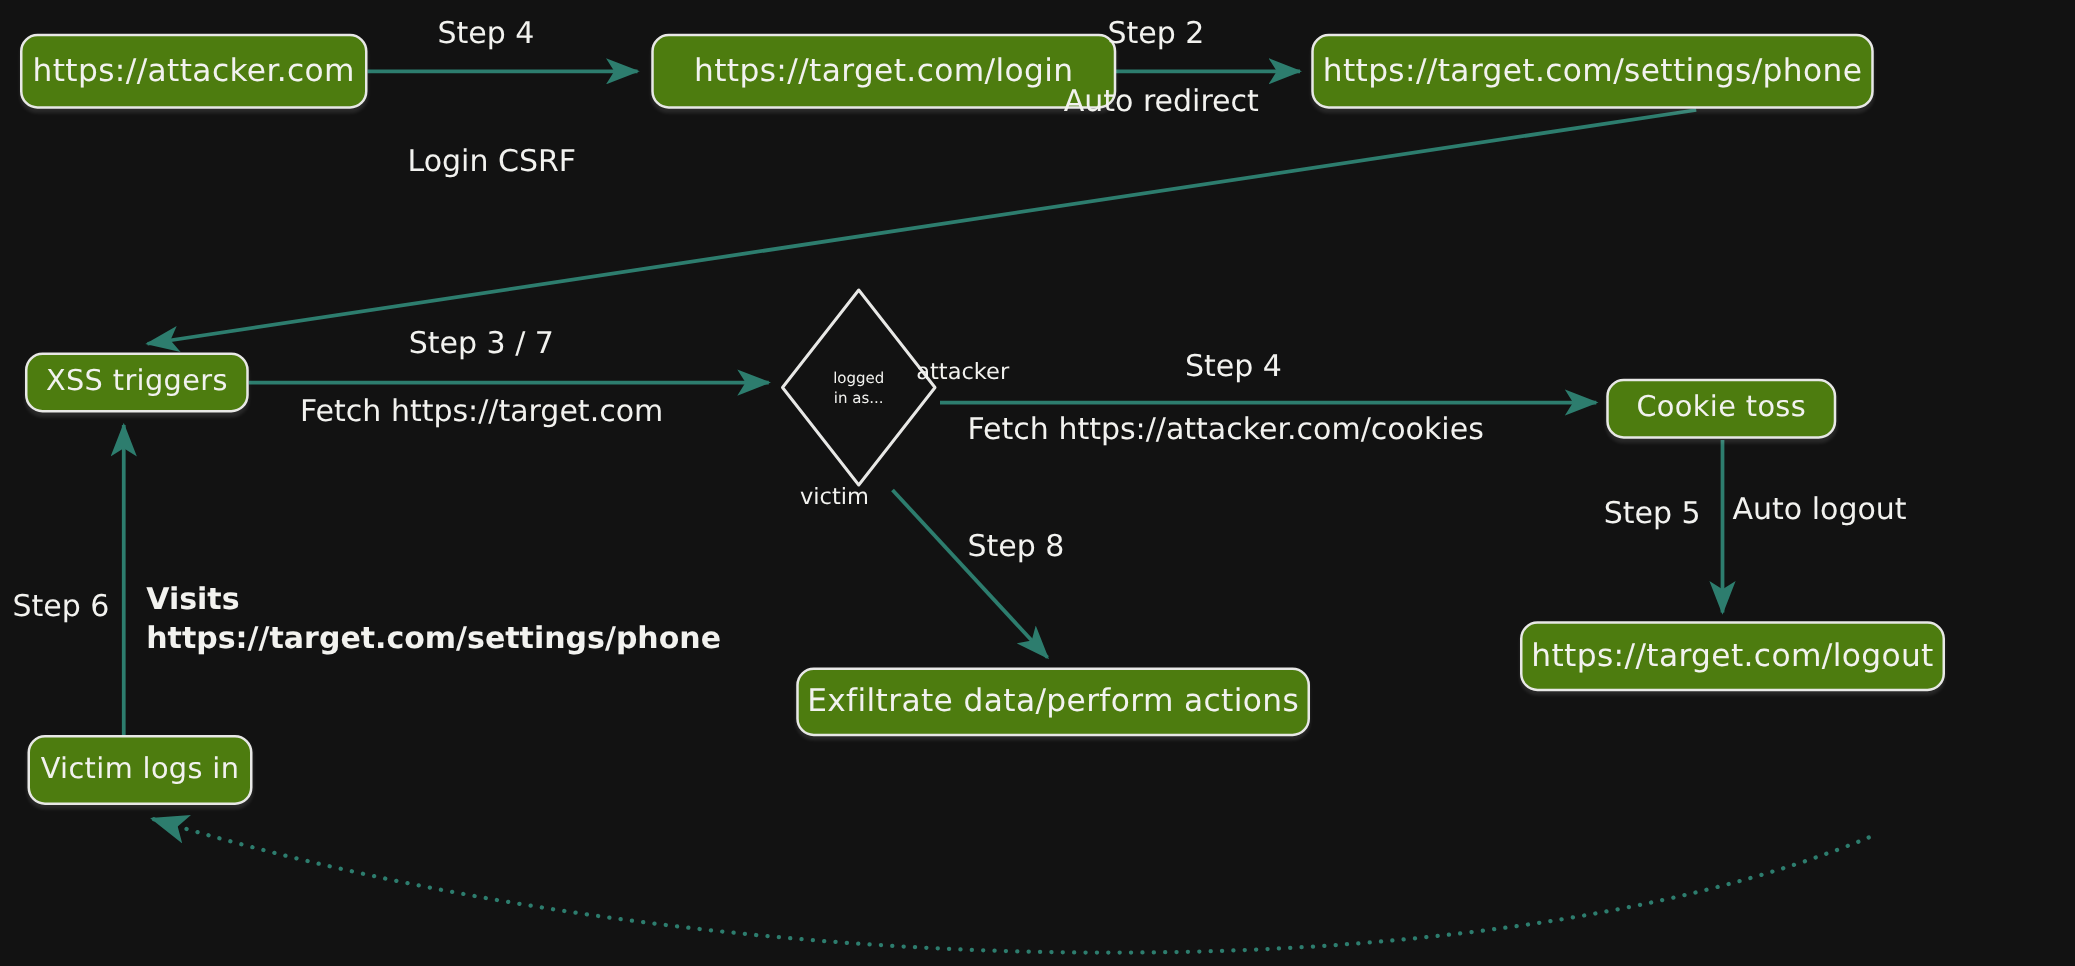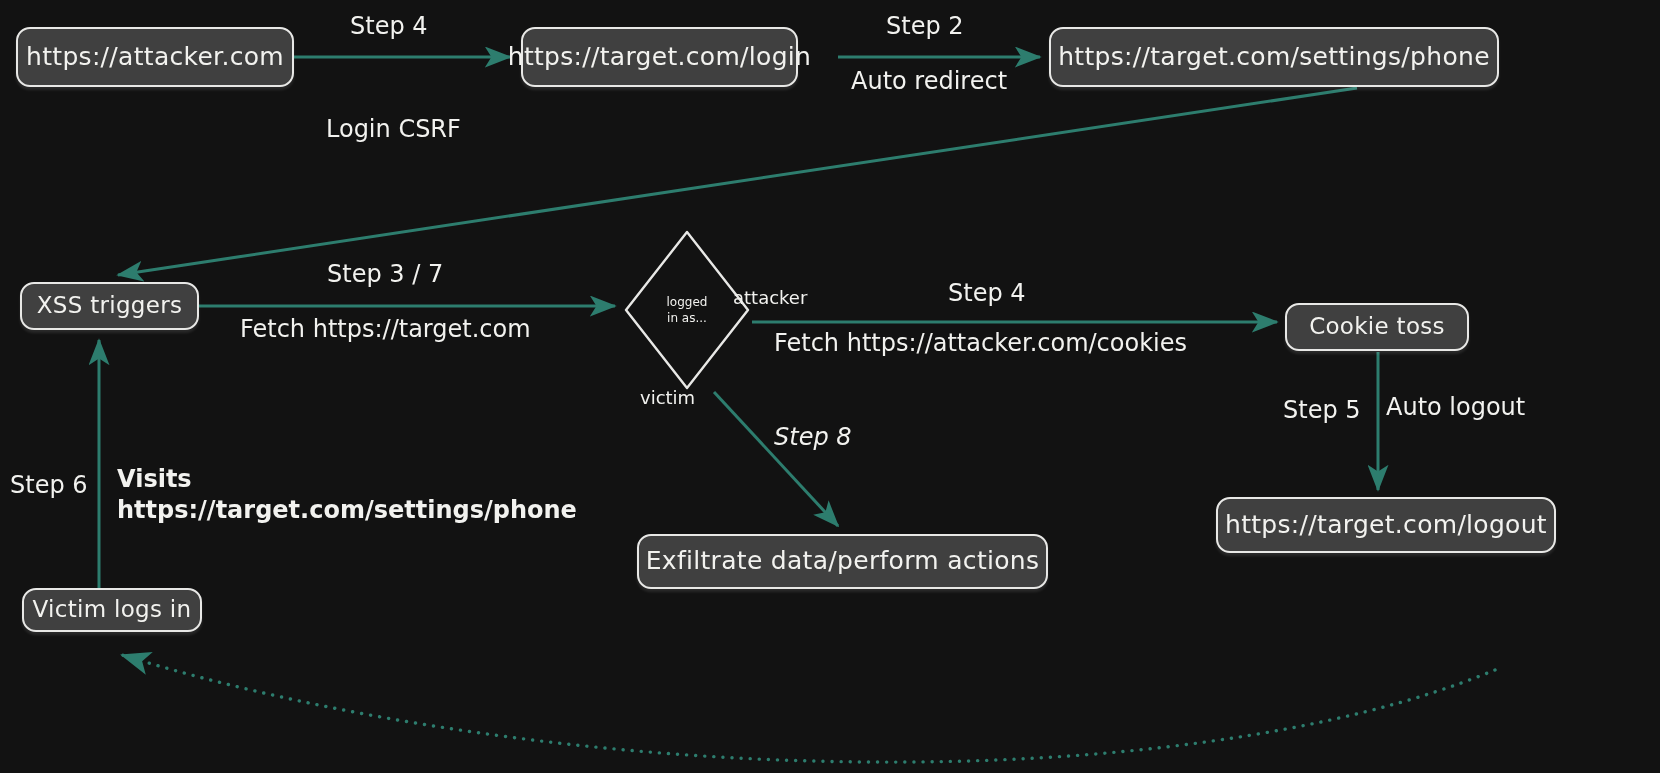--- a/index.html
+++ b/index.html
@@ -27,21 +27,21 @@
     width: 1660px;
     height: 773px;
     overflow: visible;
   }
   
   .node {
     position: absolute;
     box-sizing: border-box;
     border: 2.2px solid #e8e8e6;
     border-radius: 14px;
-    background: #404040;
+    background: #4d7c0f;
     color: #f2f2ef;
     display: flex;
     align-items: center;
     justify-content: center;
     white-space: nowrap;
     font-family: "DejaVu Sans", sans-serif;
     font-size: 25px;
     letter-spacing: 0.3px;
     box-shadow: 0 3px 3px rgba(255,255,255,0.10);
     z-index: 3;
@@ -127,21 +127,21 @@
 
     <line x1="99" y1="588" x2="99" y2="340" stroke="#2d7d6e" stroke-width="3" marker-end="url(#arrowhead)"></line>
 
     <path d="M 1495 670 C 1180 800, 560 790, 122 655" fill="none" stroke="#2d7d6e" stroke-width="3.4" stroke-linecap="round" stroke-dasharray="0.1 9" marker-end="url(#arrowhead-dot)"></path>
   </svg>
 
   <div class="node" style="left:16px; top:27px; width:278px; height:60px;">
     <span class="node-label">https://attacker.com</span>
   </div>
 
-  <div class="node" style="left:521px; top:27px; width:277px; height:60px;">
+  <div class="node" style="left:521px; top:27px; width:372px; height:60px;">
     <span class="node-label">https://target.com/login</span>
   </div>
 
   <div class="node" style="left:1049px; top:27px; width:450px; height:60px;">
     <span class="node-label">https://target.com/settings/phone</span>
   </div>
 
   <div class="node" style="left:20px; top:282px; width:179px; height:48px; font-size:23px;">
     <span class="node-label">XSS triggers</span>
   </div>
@@ -159,21 +159,21 @@
   </div>
 
   <div class="node" style="left:1216px; top:497px; width:340px; height:56px;">
     <span class="node-label">https://target.com/logout</span>
   </div>
 
   <div class="node" style="left:637px; top:534px; width:411px; height:55px;">
     <span class="node-label">Exfiltrate data/perform actions</span>
   </div>
 
-  <div class="node" style="left:22px; top:588px; width:180px; height:44px; font-size:23px;">
+  <div class="node" style="left:22px; top:588px; width:180px; height:56px; font-size:23px;">
     <span class="node-label">Victim logs in</span>
   </div>
 
   <div class="edge-label" style="left:350px; top:13px;">Step 4</div>
   <div class="edge-label" style="left:326px; top:68px;margin-top:48px;">Login CSRF</div>
 
   <div class="edge-label" style="left:886px; top:13px;">Step 2</div>
   <div class="edge-label" style="left:851px; top:68px;">Auto redirect</div>
 
   <div class="edge-label" style="left:327px; top:261px;">Step 3 / 7</div>
@@ -185,15 +185,15 @@
   <div class="edge-label" style="left:948px; top:280px;">Step 4</div>
   <div class="edge-label" style="left:774px; top:330px;">Fetch https://attacker.com/cookies</div>
 
   <div class="edge-label" style="left:1283px; top:397px;">Step 5</div>
   <div class="edge-label" style="left:1386px; top:394px;">Auto logout</div>
 
   <div class="edge-label" style="left:10px; top:472px;">Step 6</div>
   <div class="edge-label multiline" style="left:117px; top:464px; line-height:1.28;">Visits
 https://target.com/settings/phone</div>
 
-  <div class="edge-label" style="left:774px; top:424px;font-style:italic;">Step 8</div>
+  <div class="edge-label" style="left:774px; top:424px;">Step 8</div>
 
 </div>
 
 </body></html>

